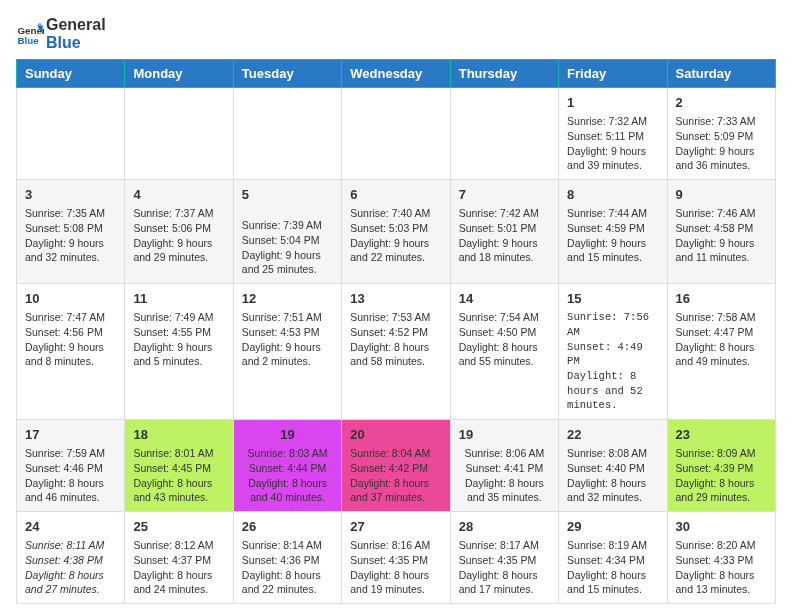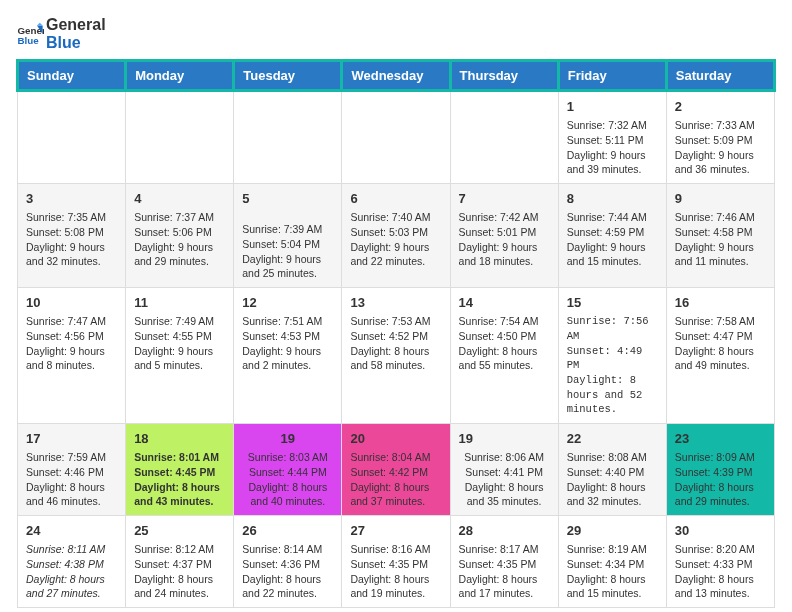--- a/index.html
+++ b/index.html
@@ -43,21 +43,21 @@
       border-collapse: collapse;
       font-size: 11px;
     }
     .calendar-table th {
       background: #2979c4;
       color: #fff;
       text-align: left;
       padding: 6px 8px;
       font-size: 13px;
       font-weight: bold;
-      border: 3px solid #14b8a6;
+      border: 1px solid #14b8a6;
     }
     .calendar-table td {
       vertical-align: top;
       padding: 6px 8px;
       border: 1px solid #ddd;
       width: calc(100% / 7);
       height: 80px;
       background: #fff;
       color: #333;
       line-height: 1.4;
@@ -223,21 +223,21 @@
       </tr>
       <tr>
         <td style="background: rgb(245, 245, 245);">
           <span class="day-number">17</span>
           <div class="day-info" style="white-space: pre-line;">Sunrise: 7:59 AM
 Sunset: 4:46 PM
 Daylight: 8 hours and 46 minutes.</div>
         </td>
         <td style="background: #bef264;">
           <span class="day-number">18</span>
-          <div class="day-info" style="white-space: pre-line; font-weight: bold;">Sunrise: 8:01 AM
+          <div class="day-info" style="white-space: pre-line;">Sunrise: 8:01 AM
 Sunset: 4:45 PM
 Daylight: 8 hours and 43 minutes.</div>
         </td>
         <td style="background: #d946ef; text-align: center;">
           <span class="day-number">19</span>
           <div class="day-info" style="white-space: pre-line;">Sunrise: 8:03 AM
 Sunset: 4:44 PM
 Daylight: 8 hours and 40 minutes.</div>
         </td>
         <td style="background: #ec4899;">
@@ -251,21 +251,21 @@
           <div class="day-info" style="white-space: pre-line; text-align: center;">Sunrise: 8:06 AM
 Sunset: 4:41 PM
 Daylight: 8 hours and 35 minutes.</div>
         </td>
         <td style="background: rgb(245, 245, 245);">
           <span class="day-number">22</span>
           <div class="day-info" style="white-space: pre-line;">Sunrise: 8:08 AM
 Sunset: 4:40 PM
 Daylight: 8 hours and 32 minutes.</div>
         </td>
-        <td style="background: #14b8a6;">
+        <td style="background: #bef264;">
           <span class="day-number">23</span>
           <div class="day-info" style="white-space: pre-line;">Sunrise: 8:09 AM
 Sunset: 4:39 PM
 Daylight: 8 hours and 29 minutes.</div>
         </td>
       </tr>
       <tr>
         <td>
           <span class="day-number">24</span>
           <div class="day-info" style="white-space: pre-line; font-style: italic;">Sunrise: 8:11 AM

